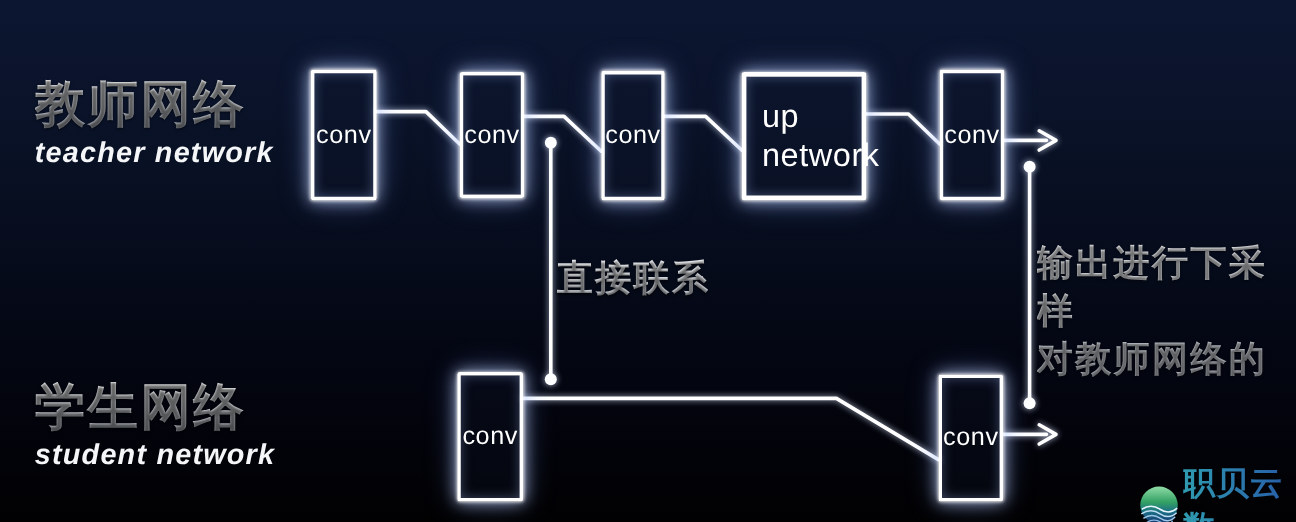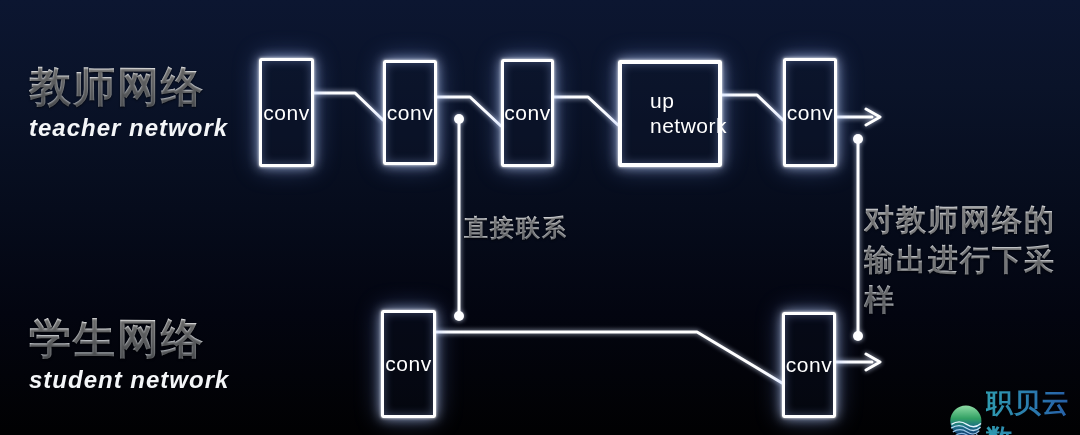--- a/index.html
+++ b/index.html
@@ -26,35 +26,35 @@
   .nn-box {
     position: absolute; box-sizing: border-box;
     border: 3px solid #ffffff; border-radius: 2px;
     background: rgba(14, 22, 46, 0.25);
     box-shadow: 0 0 3px rgba(255,255,255,.9), 0 0 12px rgba(205,220,255,.75),
                 0 0 26px rgba(130,165,255,.4), inset 0 0 10px rgba(170,195,255,.35);
     display: flex; align-items: center; justify-content: center;
     color: #ffffff; font-size: 21px; font-weight: 400; letter-spacing: .5px;
   }
   .nn-box.upsample { align-items: center; justify-content: flex-start; }
-  .up-lines { padding-left: 28px; line-height: 1.18; font-size: 21px; }
+  .up-lines { padding-left: 13px; line-height: 1.18; font-size: 27px; }
 
   
   #wires { position: absolute; left: 0; top: 0; filter: drop-shadow(0 0 2.5px rgba(220,230,255,.8)); }
   #wires path, #wires line { stroke: #ffffff; stroke-width: 3; fill: none; stroke-linecap: round; stroke-linejoin: round; }
   #wires circle { fill: #ffffff; stroke: none; }
 
   
   .annotation {
     position: absolute; font-weight: 800; letter-spacing: 2px;
     background: linear-gradient(180deg, #f6f7f9 0%, #d7dade 60%, #b9bec5 100%);
     -webkit-background-clip: text; background-clip: text; color: transparent;
     text-shadow: 0 1px 2px rgba(0,0,0,.55);
   }
-  #direct-link-label { left: 464px; top: 212px; font-size: 24px; }
+  #direct-link-label { left: 464px; top: 212px; font-size: 30px; }
   #downsample-label { left: 864px; top: 200px; font-size: 30px; line-height: 40px; }
 
   
   #logo { position: absolute; left: 949px; top: 385px; display: flex; align-items: center; }
   #logo-text {
     margin-left: 3px; font-size: 27px; font-weight: 800; letter-spacing: 1px;
     background: linear-gradient(90deg, #2f9bb0 0%, #2a76ad 55%, #2557a5 100%);
     -webkit-background-clip: text; background-clip: text; color: transparent;
   }
 </style>
@@ -117,22 +117,22 @@
   <div class="nn-box" style="left:381px; top:310px; width:55px; height:108px;">
     <span>conv</span>
   </div>
   <div class="nn-box" style="left:782px; top:312px; width:54px; height:106px;">
     <span>conv</span>
   </div>
 
   <div id="direct-link-label" class="annotation">直接联系</div>
 
   <div id="downsample-label" class="annotation">
+    <div>输出进行下采样</div>
     <div>对教师网络的</div>
-    <div>输出进行下采样</div>
   </div>
 
   <div id="logo">
     <svg width="40" height="40" viewBox="0 0 40 40">
       <defs>
         <linearGradient id="globeGrad" x1="0" y1="0" x2="0" y2="1">
           <stop offset="0" stop-color="#8fdca6"></stop>
           <stop offset="0.42" stop-color="#33a164"></stop>
           <stop offset="0.68" stop-color="#1b6e86"></stop>
           <stop offset="1" stop-color="#16336e"></stop>

